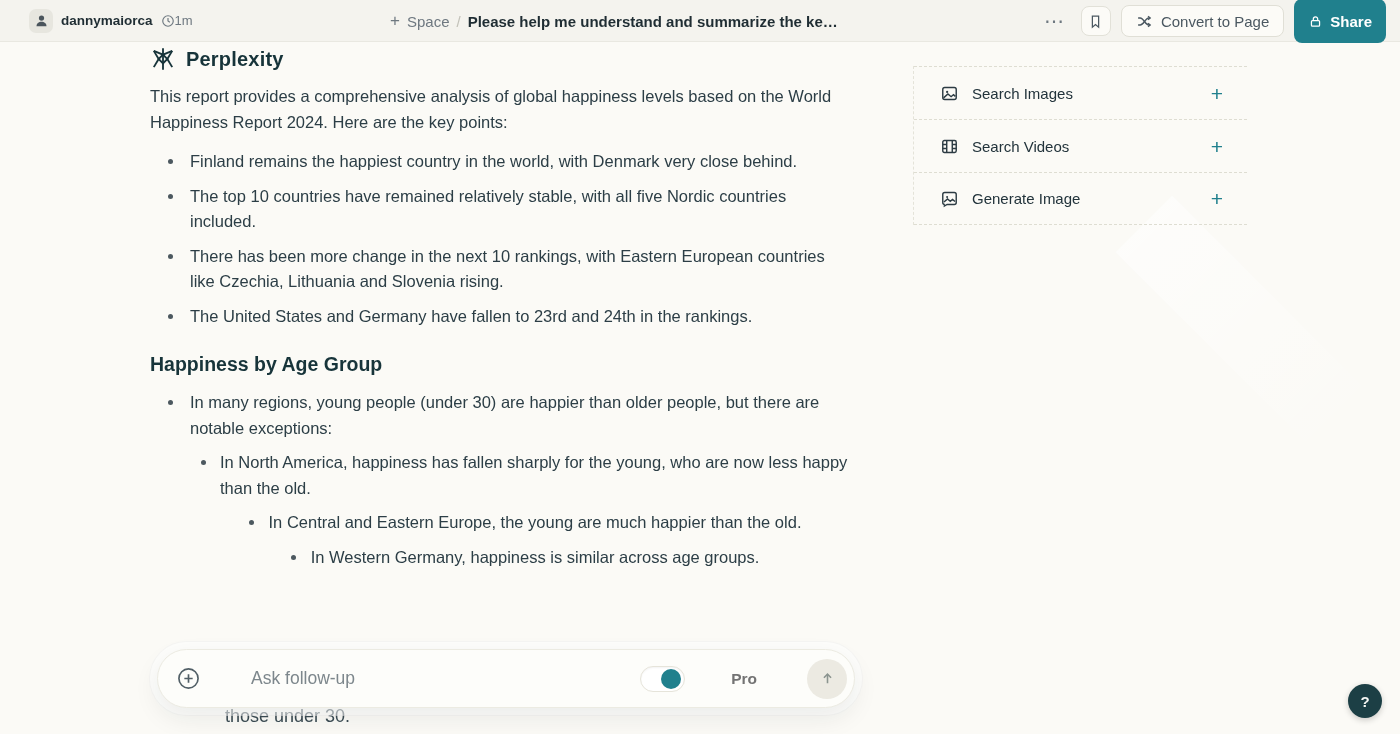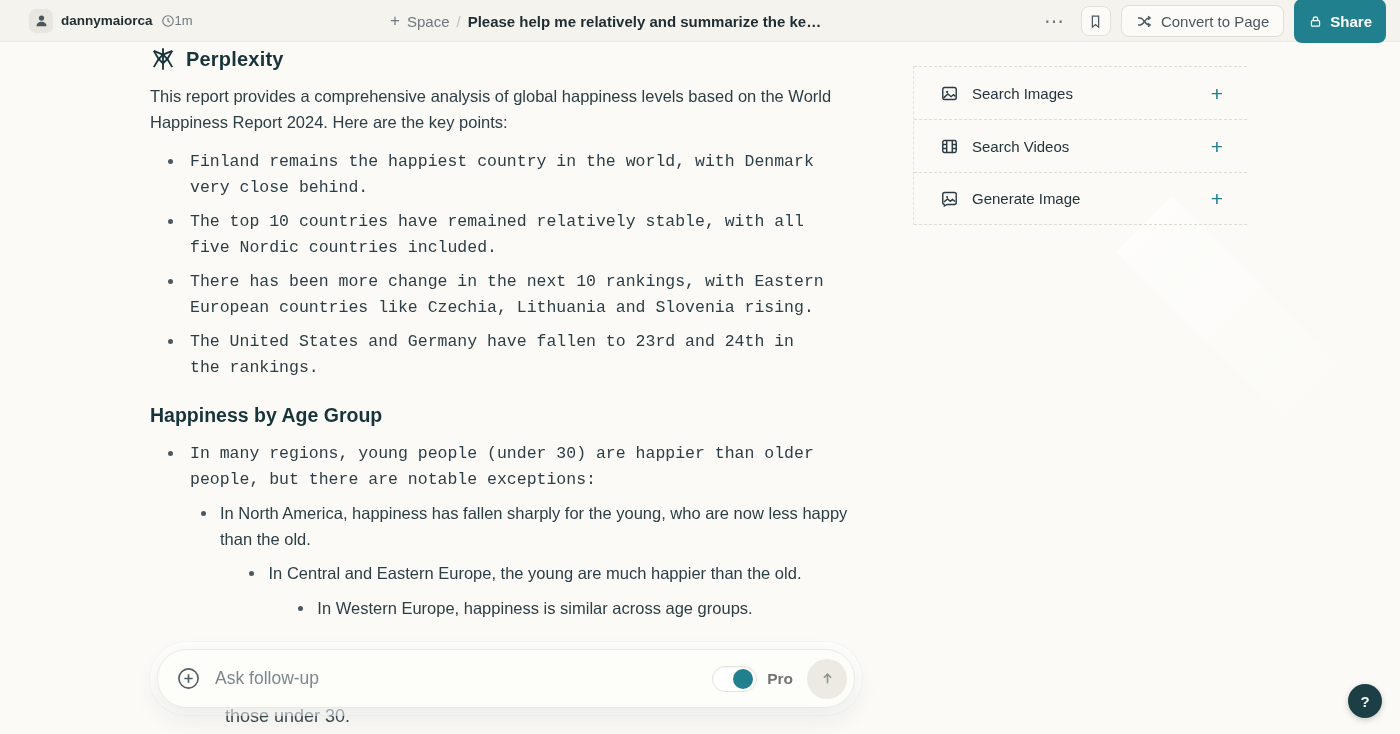--- a/index.html
+++ b/index.html
@@ -44,21 +44,21 @@
     background:#20808d; color:#ffffff; font-size:15px; font-weight:700;
     display:flex; align-items:center; gap:7px; cursor:pointer;
   }
   
   .main-col { position:absolute; left:150px; top:46px; width:700px; }
   .answer-header { display:flex; align-items:center; gap:10px; margin-bottom:12px; }
   .provider-name { font-size:20px; font-weight:600; color:#17343a; letter-spacing:.2px; }
   .intro { font-size:16.5px; line-height:25.5px; color:#2c3e46; margin-bottom:14px; max-width:692px; }
   .section-h { font-size:19.5px; font-weight:700; color:#17343a; margin:24px 0 14px; }
   ul.blist { list-style:none; }
-  ul.blist li { display:flex; gap:0; margin-bottom:9px;font-family:Liberation Mono, monospace; }
+  ul.blist li { display:flex; gap:0; margin-bottom:9px; }
   .dot-col { width:40px; flex:0 0 40px; display:flex; justify-content:center; }
   .dot { width:5px; height:5px; border-radius:50%; background:#4c585f; margin-top:10px; }
   .li-text { font-size:16.5px; line-height:25.5px; color:#2c3e46; max-width:640px; }
   ul.sub { list-style:none; margin-left:36px; }
   ul.sub li { display:flex; margin-bottom:9px;justify-content:center; }
   ul.sub .dot-col { width:34px; flex:0 0 34px; }
   .clipped-line {
     position:absolute; left:225px; top:704px; font-size:18px; line-height:25.5px; color:#3a4a52;
   }
   
@@ -76,21 +76,21 @@
   
   .composer-halo {
     position:absolute; left:149px; top:641px; width:714px; height:75px;
     border-radius:38px; background:rgba(255,255,255,.55);
     border:1px solid rgba(0,0,0,.03);
   }
   .composer {
     position:absolute; left:157px; top:649px; width:698px; height:59px;
     background:#fdfdfa; border:1px solid #ecebe2; border-radius:30px;
     box-shadow:0 10px 26px rgba(30,40,40,.08);
-    display:flex; align-items:center;
+    display:flex; align-items:center;gap:36px;
   }
   .attach-btn { margin-left:18px; display:flex; align-items:center; cursor:pointer; }
   .followup-input {
     flex:1; border:none; outline:none; background:transparent;
     font-family:"Liberation Sans", sans-serif;
     font-size:17.5px; color:#34444b; margin-left:14px;
   }
   .followup-input::placeholder { color:#7d878c; }
   .toggle {
     width:45px; height:26px; border-radius:13px; background:#ffffff;
@@ -142,21 +142,21 @@
           <path d="M12 7v5l3.2 2"></path>
         </svg>
       <span>1m</span>
     </span>
   </div>
 
   <nav class="breadcrumb">
     <span class="crumb-plus">+</span>
     <span class="crumb-space">Space</span>
     <span class="crumb-sep">/</span>
-    <span class="crumb-title">Please help me relatively and summarize the ke…</span>
+    <span class="crumb-title">Please help me understand and summarize the ke…</span>
   </nav>
 
   <div class="topbar-right">
     <span class="more-btn">⋯</span>
     <span class="icon-btn">
       <svg width="15" height="15" viewBox="0 0 24 24" fill="none" stroke="#4b5861" stroke-width="2">
           <path d="M7 3.5h10V21l-5-4.2L7 21z"></path>
         </svg>
     </span>
     <button class="convert-btn">
@@ -240,21 +240,21 @@
     <li>
         <span class="dot-col">
           <span class="dot"></span>
         </span>
         <span class="li-text">In Central and Eastern Europe, the young are much happier than the old.</span>
       </li>
     <li>
         <span class="dot-col">
           <span class="dot"></span>
         </span>
-        <span class="li-text">In Western Europe, happiness is similar across age groups.</span>
+        <span class="li-text">In Western Germany, happiness is similar across age groups.</span>
       </li>
   </ul>
 </main>
 
 <div class="clipped-line">those under 30.</div>
 
 <aside class="media-panel">
   <div class="media-row">
     <svg width="19" height="19" viewBox="0 0 24 24" fill="none" stroke="#2c3b43" stroke-width="1.8">
         <rect x="3.5" y="4.5" width="17" height="15" rx="2.5"></rect>

